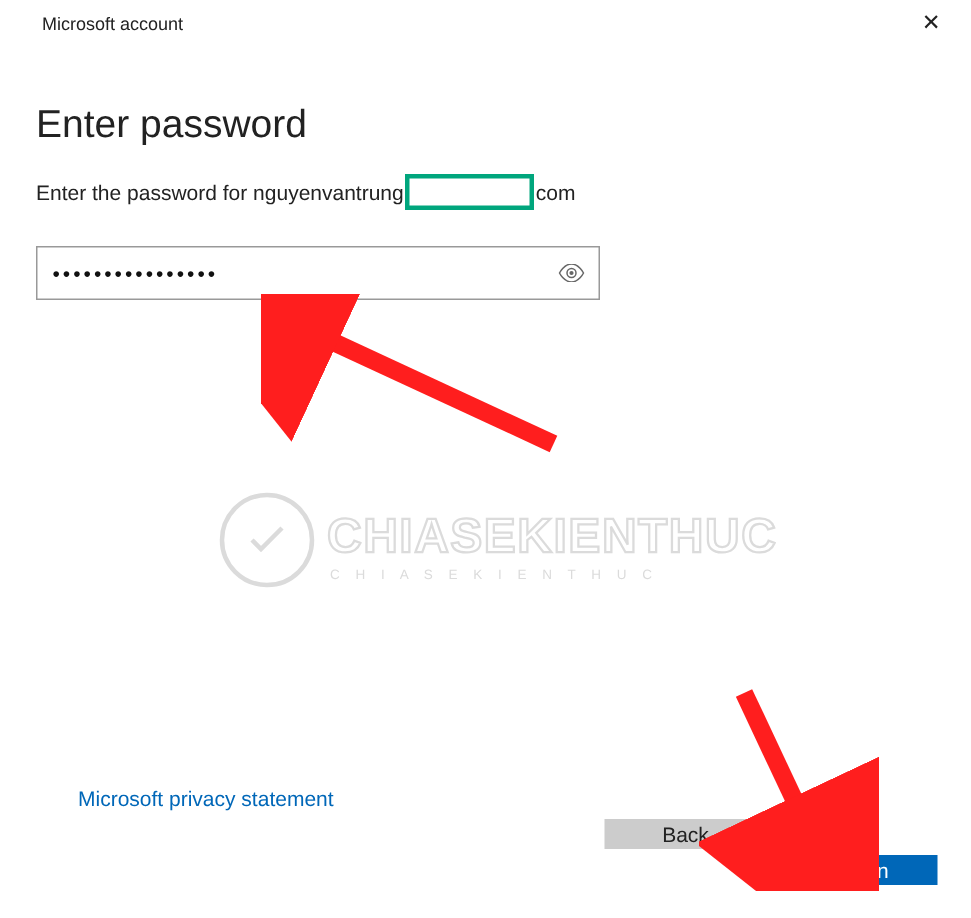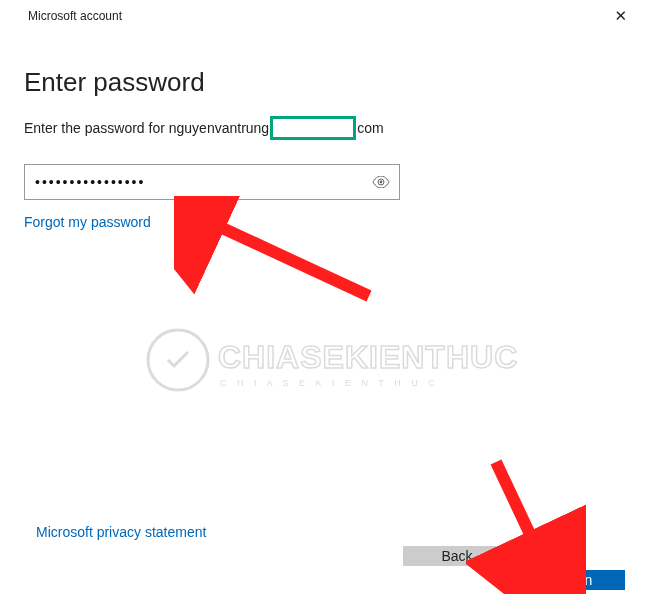--- a/index.html
+++ b/index.html
@@ -80,21 +80,21 @@
     }
     .forgot-link {
       margin-top: 14px;
       color: #0067b8;
       font-size: 14px;
       cursor: pointer;
       display: inline-block;
     }
     .privacy-link {
       position: absolute;
-      left: 36px;
+      left: 52px;
       bottom: 72px;
       color: #0067b8;
       font-size: 14px;
       cursor: pointer;
     }
     .button-row {
       position: absolute;
       right: 22px;
       bottom: 22px;
       display: flex;
@@ -158,21 +158,20 @@
   <div class="pw-field-wrap">
     <input class="pw-field" type="text" value="••••••••••••••••" placeholder="Password" style="">
     <span class="pw-eye">
       <svg width="18" height="12" viewBox="0 0 18 12">
         <path d="M9 0 C4 0 1 6 1 6 s3 6 8 6 8-6 8-6 S14 0 9 0z M9 9 a3 3 0 1 1 0-6 3 3 0 0 1 0 6z" fill="none" stroke="#666" stroke-width="1"></path>
         <circle cx="9" cy="6" r="1.4" fill="#666"></circle>
       </svg>
     </span>
   </div>
 
-  <div class="forgot-link">Forgot my password</div>
 </div>
 
 <div class="privacy-link">Microsoft privacy statement</div>
 
 <div class="button-row">
   <button class="btn btn-back">Back</button>
   <button class="btn btn-signin">Sign in</button>
 </div>
 
 <svg class="arrow1" width="210" height="120">

